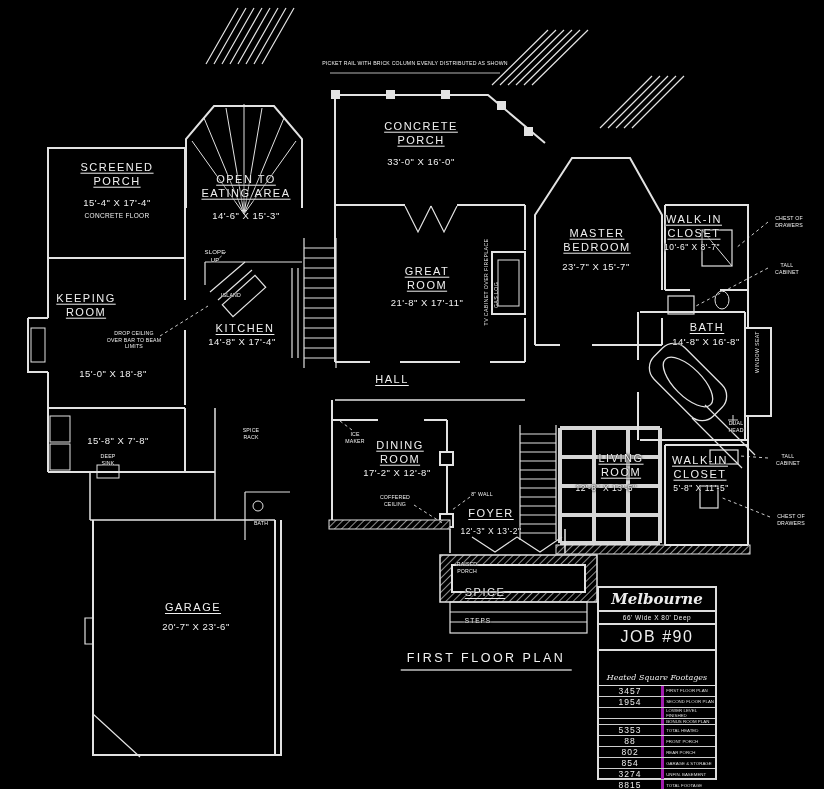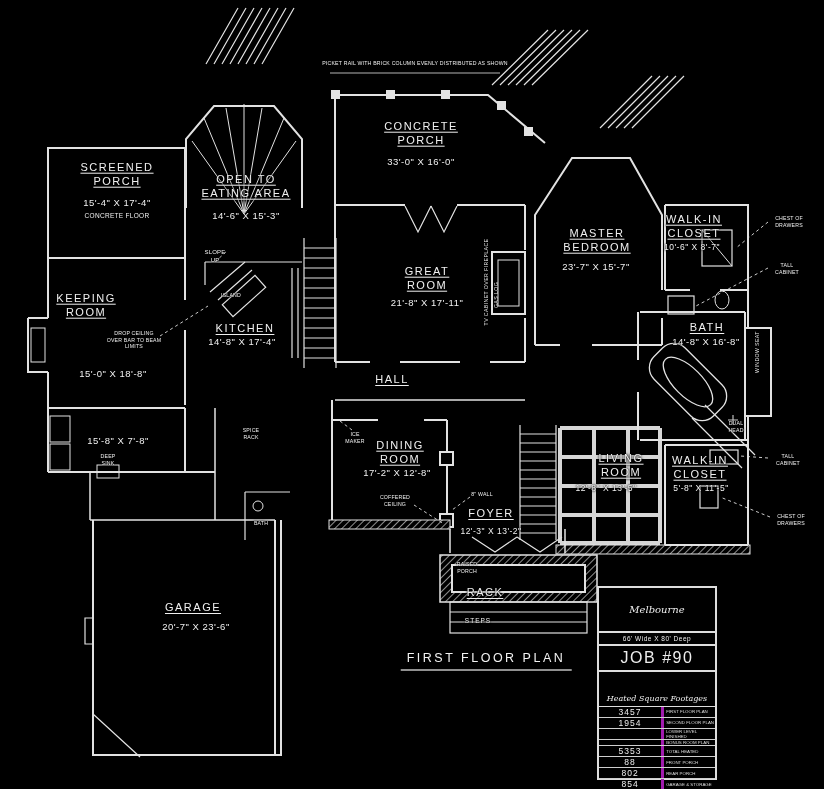--- a/index.html
+++ b/index.html
@@ -14,22 +14,22 @@
   .small{font-size:6.5px;letter-spacing:.3px;}
   .tiny{font-size:5.2px;letter-spacing:.2px;line-height:1.25;}
   .vert{position:absolute;writing-mode:vertical-rl;transform:translate(-50%,-50%) rotate(180deg);
         font-size:5.2px;letter-spacing:.4px;color:#e8e8e8;white-space:nowrap;}
   .plantitle{position:absolute;left:486px;top:661px;transform:translate(-50%,-50%);
         font-size:12.5px;letter-spacing:2.5px;color:#f2f2f2;border-bottom:2.5px solid #909090;
         padding:0 6px 4px;}
   
   .tblock{position:absolute;left:597px;top:586px;width:116px;height:190px;border:2px solid #ddd;
         background:#000;display:flex;flex-direction:column;}
-  .tb-name{font-family:"DejaVu Serif",serif;font-style:italic;font-weight:normal;font-size:10px;
-        text-align:center;border-bottom:2px solid #ddd;padding:16px 0;}
+  .tb-name{font-family:"DejaVu Serif",serif;font-style:italic;font-weight:bold;font-size:15px;
+        text-align:center;border-bottom:2px solid #ddd;padding:2px 0;}
   .tb-size{font-size:6.5px;text-align:center;border-bottom:2px solid #ddd;padding:2px 0;letter-spacing:.5px;}
   .tb-job{font-size:16px;letter-spacing:1.5px;text-align:center;border-bottom:2px solid #ddd;padding:3px 0;}
   .tb-head{font-family:"DejaVu Serif",serif;font-style:italic;font-size:8px;text-align:center;
         border-bottom:1.5px solid #ddd;padding:2px 4px;line-height:1.2;margin-top:20px;}
   .tb-rows{flex:1;display:flex;flex-direction:column;}
   .tb-row{flex:1;display:flex;border-bottom:1px solid #cfcfcf;}
   .tb-row:last-child{border-bottom:none;}
   .tb-val{width:56%;border-right:3px solid #a21caf;font-size:8.5px;display:flex;align-items:center;
         justify-content:center;letter-spacing:1px;}
   .tb-lab{width:44%;font-size:4.4px;line-height:1.2;display:flex;align-items:center;padding-left:2px;color:#ddd;}
@@ -237,21 +237,21 @@
 
   <div class="lbl name wrap" style="left:621px;top:465px;width:52px">LIVING ROOM</div>
   <div class="lbl dims" style="left:606px;top:488px;font-size:8.5px">12'-8" X 13'-5"</div>
 
   <div class="lbl name wrap" style="left:700px;top:467px;width:66px">WALK-IN CLOSET</div>
   <div class="lbl dims" style="left:701px;top:488px;font-size:8.5px">5'-8" X 11'-5"</div>
 
   <div class="lbl name" style="left:193px;top:607px">GARAGE</div>
   <div class="lbl dims" style="left:196px;top:626px">20'-7" X 23'-6"</div>
 
-  <div class="lbl name" style="left:485px;top:592px">RACK</div>
+  <div class="lbl name" style="left:485px;top:592px">SPICE</div>
   <div class="lbl small" style="left:478px;top:620px;letter-spacing:1px">STEPS</div>
 
   <div class="lbl tiny" style="left:415px;top:63px">PICKET RAIL WITH BRICK COLUMN EVENLY DISTRIBUTED AS SHOWN</div>
   <div class="lbl tiny wrap" style="left:215px;top:256px;width:26px;font-size:6px">SLOPE UP</div>
   <div class="lbl tiny wrap" style="left:134px;top:340px;width:56px">DROP CEILING OVER BAR TO BEAM LIMITS</div>
   <div class="lbl tiny" style="left:231px;top:295px">ISLAND</div>
   <div class="lbl tiny wrap" style="left:108px;top:459px;width:24px">DEEP SINK</div>
   <div class="lbl tiny wrap" style="left:355px;top:437px;width:26px">ICE MAKER</div>
   <div class="lbl tiny wrap" style="left:251px;top:433px;width:26px">SPICE RACK</div>
   <div class="lbl tiny wrap" style="left:395px;top:500px;width:46px">COFFERED CEILING</div>

